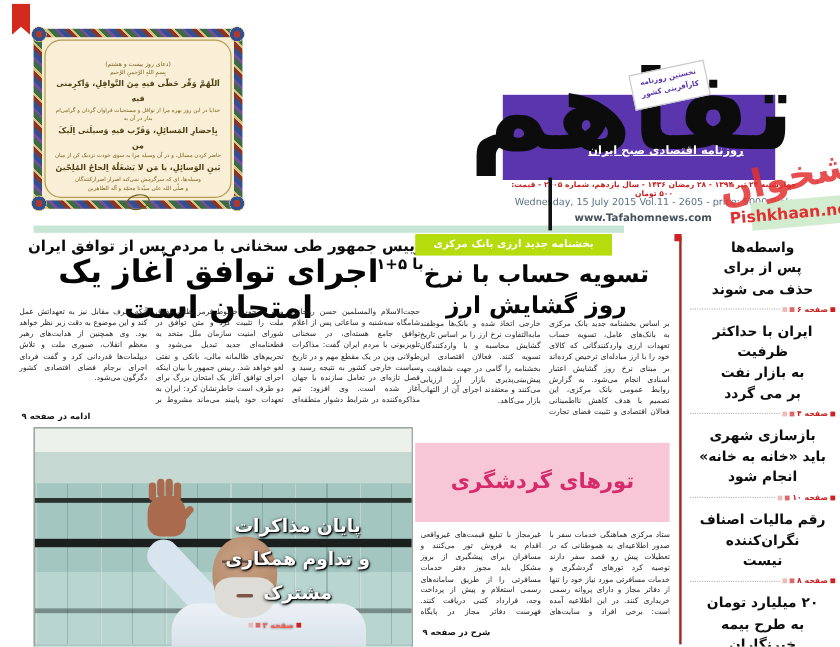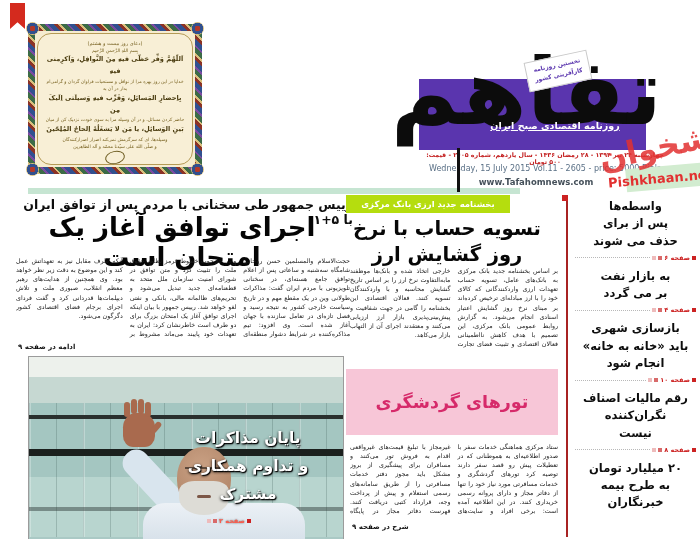--- a/index.html
+++ b/index.html
@@ -10,21 +10,21 @@
   
   .corner-mark{left:10px;top:3px;width:15px;height:26px;background:#d42a1e;
     clip-path:polygon(0 0,100% 0,100% 100%,50% 74%,0 100%);}
 
   
   .prayer-frame{left:28px;top:24px;width:174px;height:150px;
     border:7px solid transparent;
     border-image:repeating-linear-gradient(45deg,#31508f 0 4px,#8c3326 4px 7px,#d9bf7d 7px 9px,#3c6b47 9px 13px,#7a4ba0 13px 15px) 7;
     background:#f6ecd0;box-sizing:border-box;}
   .prayer-inner{position:absolute;inset:2px;background:#f8efd6;border:1px solid #b49a55;
-    border-radius:14px;padding:6px 6px 2px;box-sizing:border-box;text-align:center;direction:rtl;}
+    border-radius:14px;padding:17px 6px 2px;box-sizing:border-box;text-align:center;direction:rtl;}
   .rosette{position:absolute;width:13px;height:13px;border-radius:50%;
     background:radial-gradient(circle,#b2382a 0 30%,#31508f 32% 62%,#d9bf7d 64% 100%);z-index:2;}
   .prayer-title{font-size:5px;color:#7a6526;margin-bottom:1px;}
   .pl{color:#4c3e12;}
   .pl.l{font-size:6.6px;font-weight:bold;line-height:1.8;}
   .pl.s{font-size:4.6px;color:#77611f;line-height:1.6;}
   .prayer-sig{width:18px;height:11px;border:1px solid #6d5c20;border-radius:50%;
     margin:1px auto 0;transform:rotate(-12deg);}
 
   
@@ -228,20 +228,21 @@
       <div class="sb-sep">
         <span class="sq c1"></span>
         <span class="sb-page">صفحه ۶</span>
         <span class="sq c2"></span>
           <span class="sq c3"></span>
         <span class="sb-dots"></span>
       </div>
     </div>
 
     <div class="sb-item">
+      <div class="sb-head">ایران با حداکثر ظرفیت</div>
       <div class="sb-head">به بازار نفت</div>
       <div class="sb-head">بر می گردد</div>
       <div class="sb-sep">
         <span class="sq c1"></span>
         <span class="sb-page">صفحه ۴</span>
         <span class="sq c2"></span>
           <span class="sq c3"></span>
         <span class="sb-dots"></span>
       </div>
     </div>

